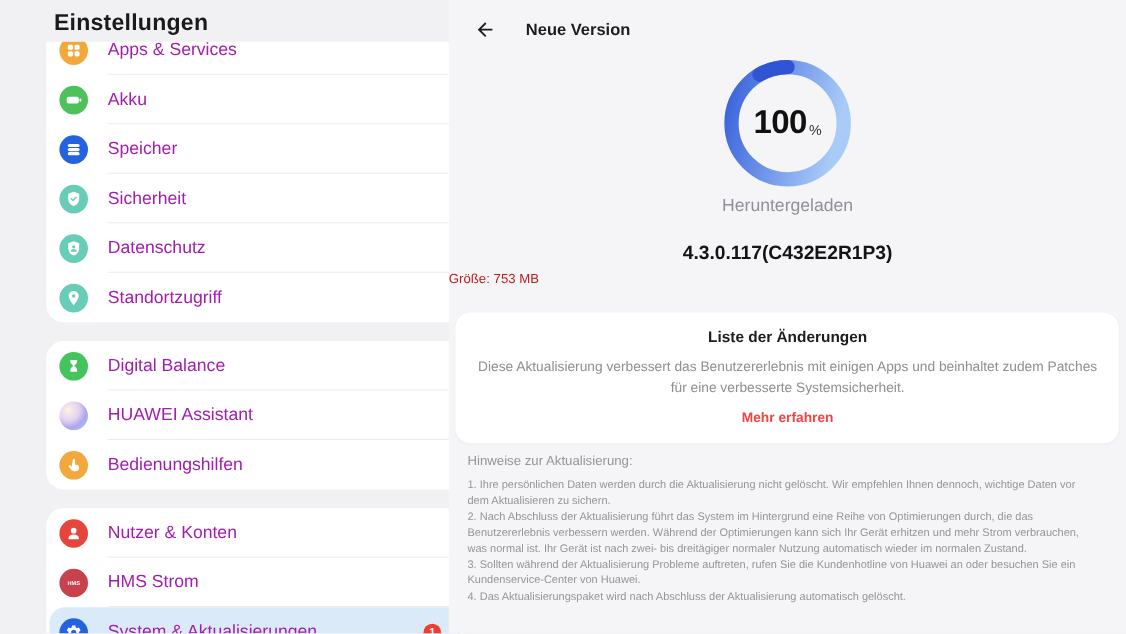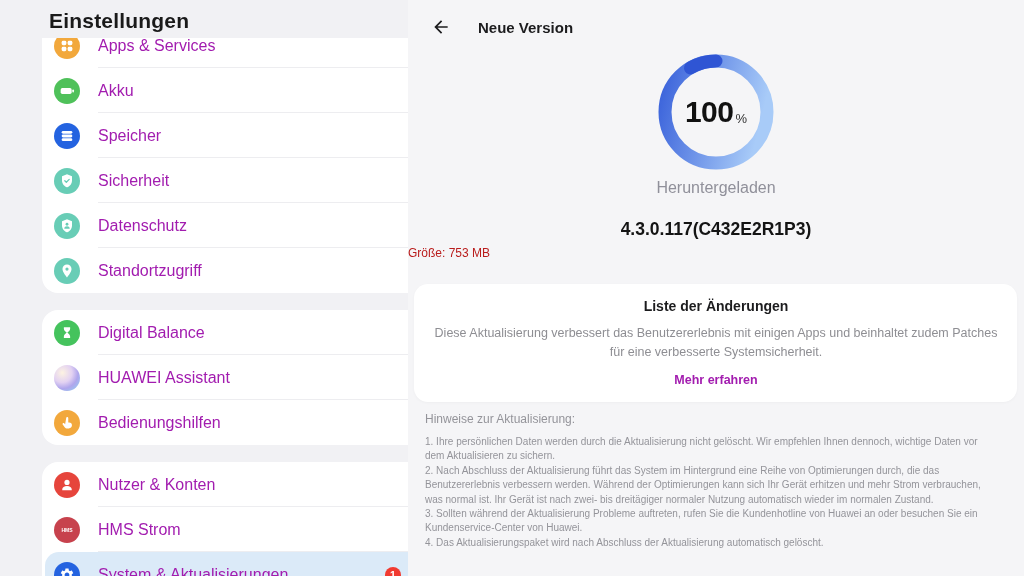--- a/index.html
+++ b/index.html
@@ -214,21 +214,21 @@
       </div>
     </div>
 
     <div class="status-text">Heruntergeladen</div>
     <div class="version-text">4.3.0.117(C432E2R1P3)</div>
     <div class="size-text">Größe: 753 MB</div>
 
     <div class="changelog-card">
       <div class="card-title">Liste der Änderungen</div>
       <div class="card-body">Diese Aktualisierung verbessert das Benutzererlebnis mit einigen Apps und beinhaltet zudem Patches für eine verbesserte Systemsicherheit.</div>
-      <a class="card-link" id="learn-more" style="color: #a21caf;">Mehr erfahren</a>
+      <a class="card-link" id="learn-more" style="color: #ef4444;">Mehr erfahren</a>
     </div>
 
     <div class="notes">
       <div class="notes-title">Hinweise zur Aktualisierung:</div>
       <div class="note">1. Ihre persönlichen Daten werden durch die Aktualisierung nicht gelöscht. Wir empfehlen Ihnen dennoch, wichtige Daten vor dem Aktualisieren zu sichern.</div>
       <div class="note">2. Nach Abschluss der Aktualisierung führt das System im Hintergrund eine Reihe von Optimierungen durch, die das Benutzererlebnis verbessern werden. Während der Optimierungen kann sich Ihr Gerät erhitzen und mehr Strom verbrauchen, was normal ist. Ihr Gerät ist nach zwei- bis dreitägiger normaler Nutzung automatisch wieder im normalen Zustand.</div>
       <div class="note">3. Sollten während der Aktualisierung Probleme auftreten, rufen Sie die Kundenhotline von Huawei an oder besuchen Sie ein Kundenservice-Center von Huawei.</div>
       <div class="note">4. Das Aktualisierungspaket wird nach Abschluss der Aktualisierung automatisch gelöscht.</div>
     </div>
 

